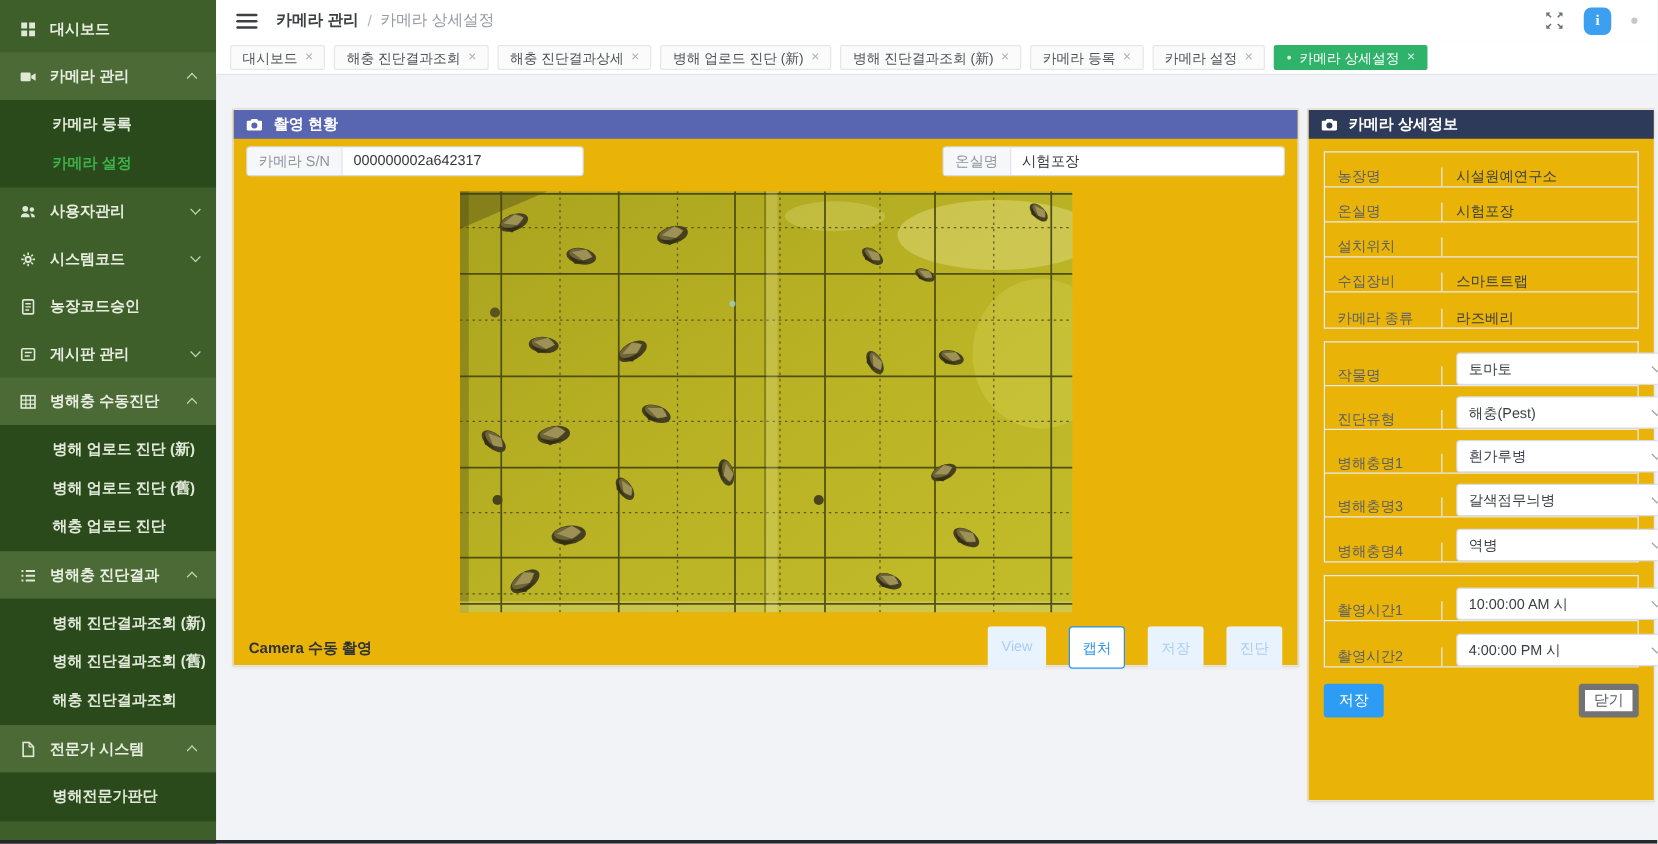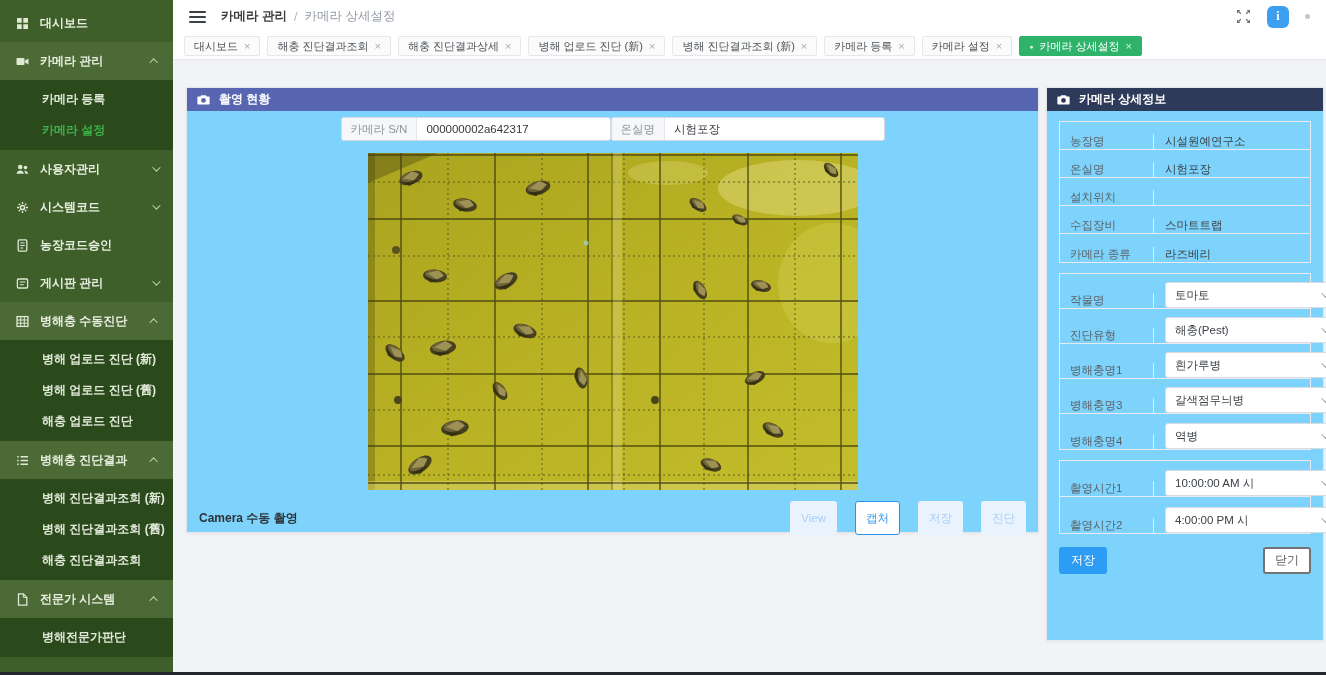--- a/index.html
+++ b/index.html
@@ -44,31 +44,31 @@
   .tab { height:20px; display:flex; align-items:center; gap:6px; padding:0 9px; background:#fbfbfb;
     border:1px solid #e6e7ea; border-radius:2px; font-size:11px; color:#4d5archive358; color:#4d5358; cursor:pointer; white-space:nowrap; }
   .tab-close { color:#a9aeb4; font-size:11px; }
   .tab.active { background:#2fb36a; border-color:#2fb36a; color:#fff; }
   .tab.active .tab-close { color:#d8f3e4; }
   .tab-dot { font-size:7px; line-height:1; color:#d9f2e3; }
 
   .content { flex:1; position:relative; }
 
   
-  .panel { position:absolute; background:#7dd3fc; border:1px solid #e4e6ea; box-shadow:0 1px 3px rgba(30,40,60,.06); }
+  .panel { position:absolute; background:#eab308; border:1px solid #e4e6ea; box-shadow:0 1px 3px rgba(30,40,60,.06); }
   .panel-capture { left:13px; top:27px; width:853px; height:446px; }
   .panel-detail  { left:873px; top:27px; width:278px; height:554px; }
   .panel-hd { height:23px; display:flex; align-items:center; gap:9px; padding:0 10px;
     color:#fff; font-size:12px; font-weight:bold; }
   .panel-hd.blue { background:#5866b2; }
   .panel-hd.navy { background:#2e3a59; }
   .panel-hd svg { width:13px; height:13px; flex-shrink:0; }
 
   .cap-body { padding:6px 10px 0; }
-  .cap-row { display:flex; justify-content:center; margin-bottom:12px; }
+  .cap-row { display:flex; justify-content:space-between; margin-bottom:12px; }
   .igroup { display:flex; height:24px; border:1px solid #d7dbe1; border-radius:3px; overflow:hidden; background:#fff; }
   .ig-label { background:#f6f7f9; border-right:1px solid #e3e6ea; color:#8d949d; font-size:11.5px;
     display:flex; align-items:center; padding:0 9px; white-space:nowrap; }
   .ig-value { display:flex; align-items:center; padding:0 9px; font-size:11.5px; color:#33373c; }
   .igroup.sn { width:270px; } .igroup.sn .ig-value { flex:1; }
   .igroup.gh { width:274px; } .igroup.gh .ig-value { flex:1; }
 
   .trap-wrap { width:490px; height:337px; margin:0 auto; }
   .trap-wrap svg { display:block; width:490px; height:337px; }
 
@@ -91,21 +91,21 @@
   .trow.select-row { height:35px; }
   .trow.time-row { height:36px; }
   .select { width:172px; height:26px; border:1px solid #d9dde3; border-radius:3px; background:#fff;
     display:flex; align-items:center; justify-content:space-between; padding:0 9px; cursor:pointer;
     font-size:11.5px; color:#3b4046; }
   .select .chev2 { width:6px; height:6px; border-right:1.4px solid #9aa1a9; border-bottom:1.4px solid #9aa1a9;
     transform:rotate(45deg) translateY(-2px); }
   .detail-foot { display:flex; justify-content:space-between; padding:13px 12px; }
   .btn-primary { background:#2d9cf4; color:#fff; border:none; width:48px; height:27px; border-radius:3px;
     font-size:12px; cursor:pointer; display:flex; align-items:center; justify-content:center; }
-  .btn-plain { background:#fff; color:#555a60; border:2px solid #737373; width:48px; height:27px;
+  .btn-plain { background:#fff; color:#555a60; border:5px solid #737373; width:48px; height:27px;
     border-radius:3px; font-size:12px; cursor:pointer; display:flex; align-items:center; justify-content:center; }
 
   .bottom-strip { position:absolute; left:0; bottom:0; width:1326px; height:3px; background:#24282d; z-index:9; }
 </style>
 </head>
 <body>
 
 <div class="app">
 
   <aside class="sidebar">

